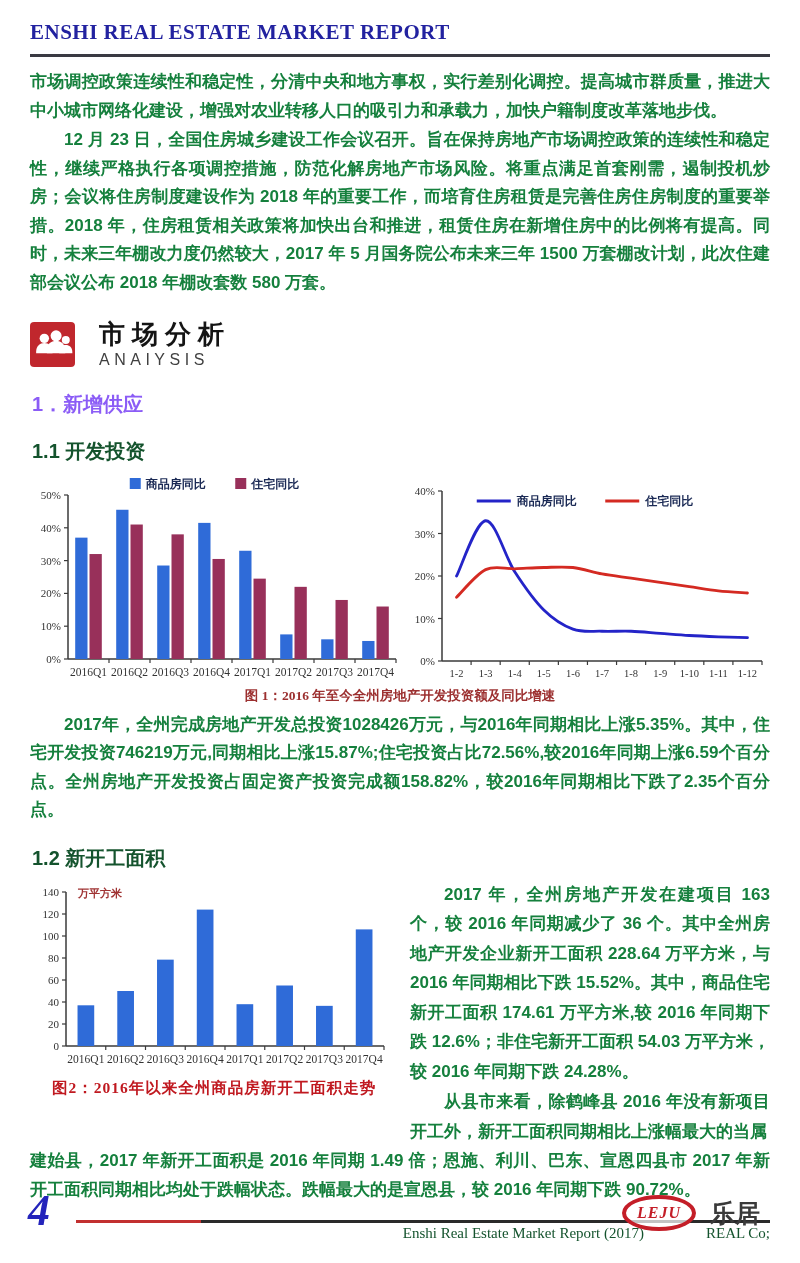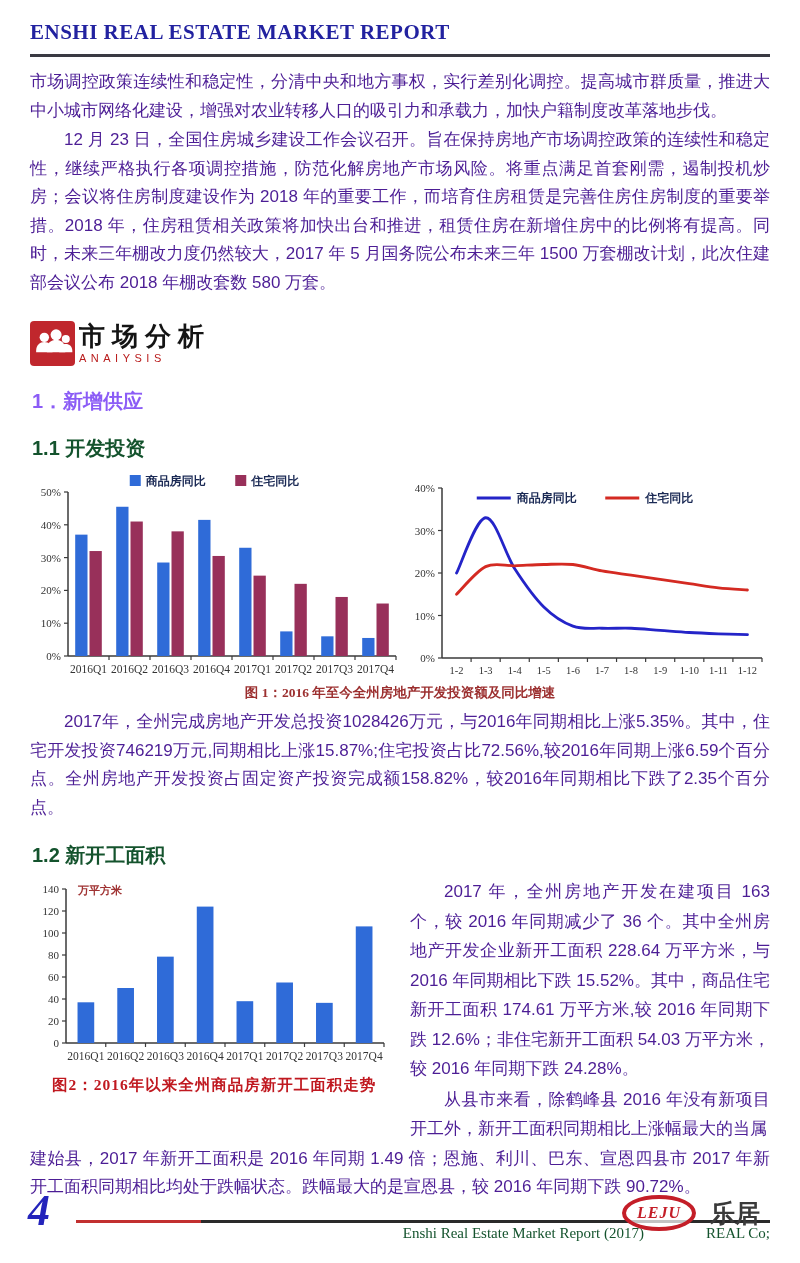--- a/index.html
+++ b/index.html
@@ -3,29 +3,29 @@
 <meta charset="utf-8">
 <style>
   html,body{margin:0;padding:0;background:#ffffff;}
   .page{width:800px;height:1263px;background:#fff;position:relative;overflow:hidden;
         font-family:"Liberation Sans","DejaVu Sans",sans-serif;box-sizing:border-box;padding:0 30px;}
   
   .report-title{font-family:"Liberation Serif","DejaVu Serif",serif;color:#2222a0;
         font-size:21px;font-weight:bold;letter-spacing:0.5px;margin:20px 0 9px 0;}
   .header-rule{height:3px;background:#3a3a42;margin-bottom:11px;}
   
-  .body-text{font-size:17px;line-height:28.5px;color:#4c1d95;font-weight:400;
+  .body-text{font-size:17px;line-height:28.5px;color:#15803d;font-weight:700;
         text-align:justify;margin:0 0 1px 0;}
   .indent{text-indent:2em;}
   
-  .section-header{display:flex;align-items:center;gap:4px;margin:24px 0 8px 0;}
+  .section-header{display:flex;align-items:center;gap:24px;margin:24px 0 8px 0;}
   .section-icon svg{width:45px;height:45px;display:block;}
   .section-title{font-family:"Liberation Serif","DejaVu Serif",serif;font-size:26px;
         font-weight:bold;color:#141414;letter-spacing:7px;line-height:1.1;}
-  .section-subtitle{font-size:11px;color:#b91c1c;letter-spacing:4.5px;margin-top:1px;}
+  .section-subtitle{font-size:16px;color:#404040;letter-spacing:4.5px;margin-top:1px;}
   
   .h-blue{color:#8b5cf6;font-size:20px;font-weight:bold;margin:22px 0 0 2px;}
   .h-black{color:#14532d;font-size:20px;font-weight:bold;margin:20px 0 4px 2px;}
   
   .charts-row{display:flex;margin-top:8px;}
   svg text{font-family:"Liberation Serif","DejaVu Serif",serif;}
   .caption{text-align:center;font-family:"Liberation Serif","DejaVu Serif",serif;font-weight:bold;}
   .caption-fig1{font-size:13.5px;color:#9c3030;margin:2px 0 6px 0;}
   .caption-fig2{font-size:15.5px;color:#c01920;margin-top:2px;letter-spacing:1px;}
   .bottom-row{display:flex;gap:12px;margin-top:8px;}

